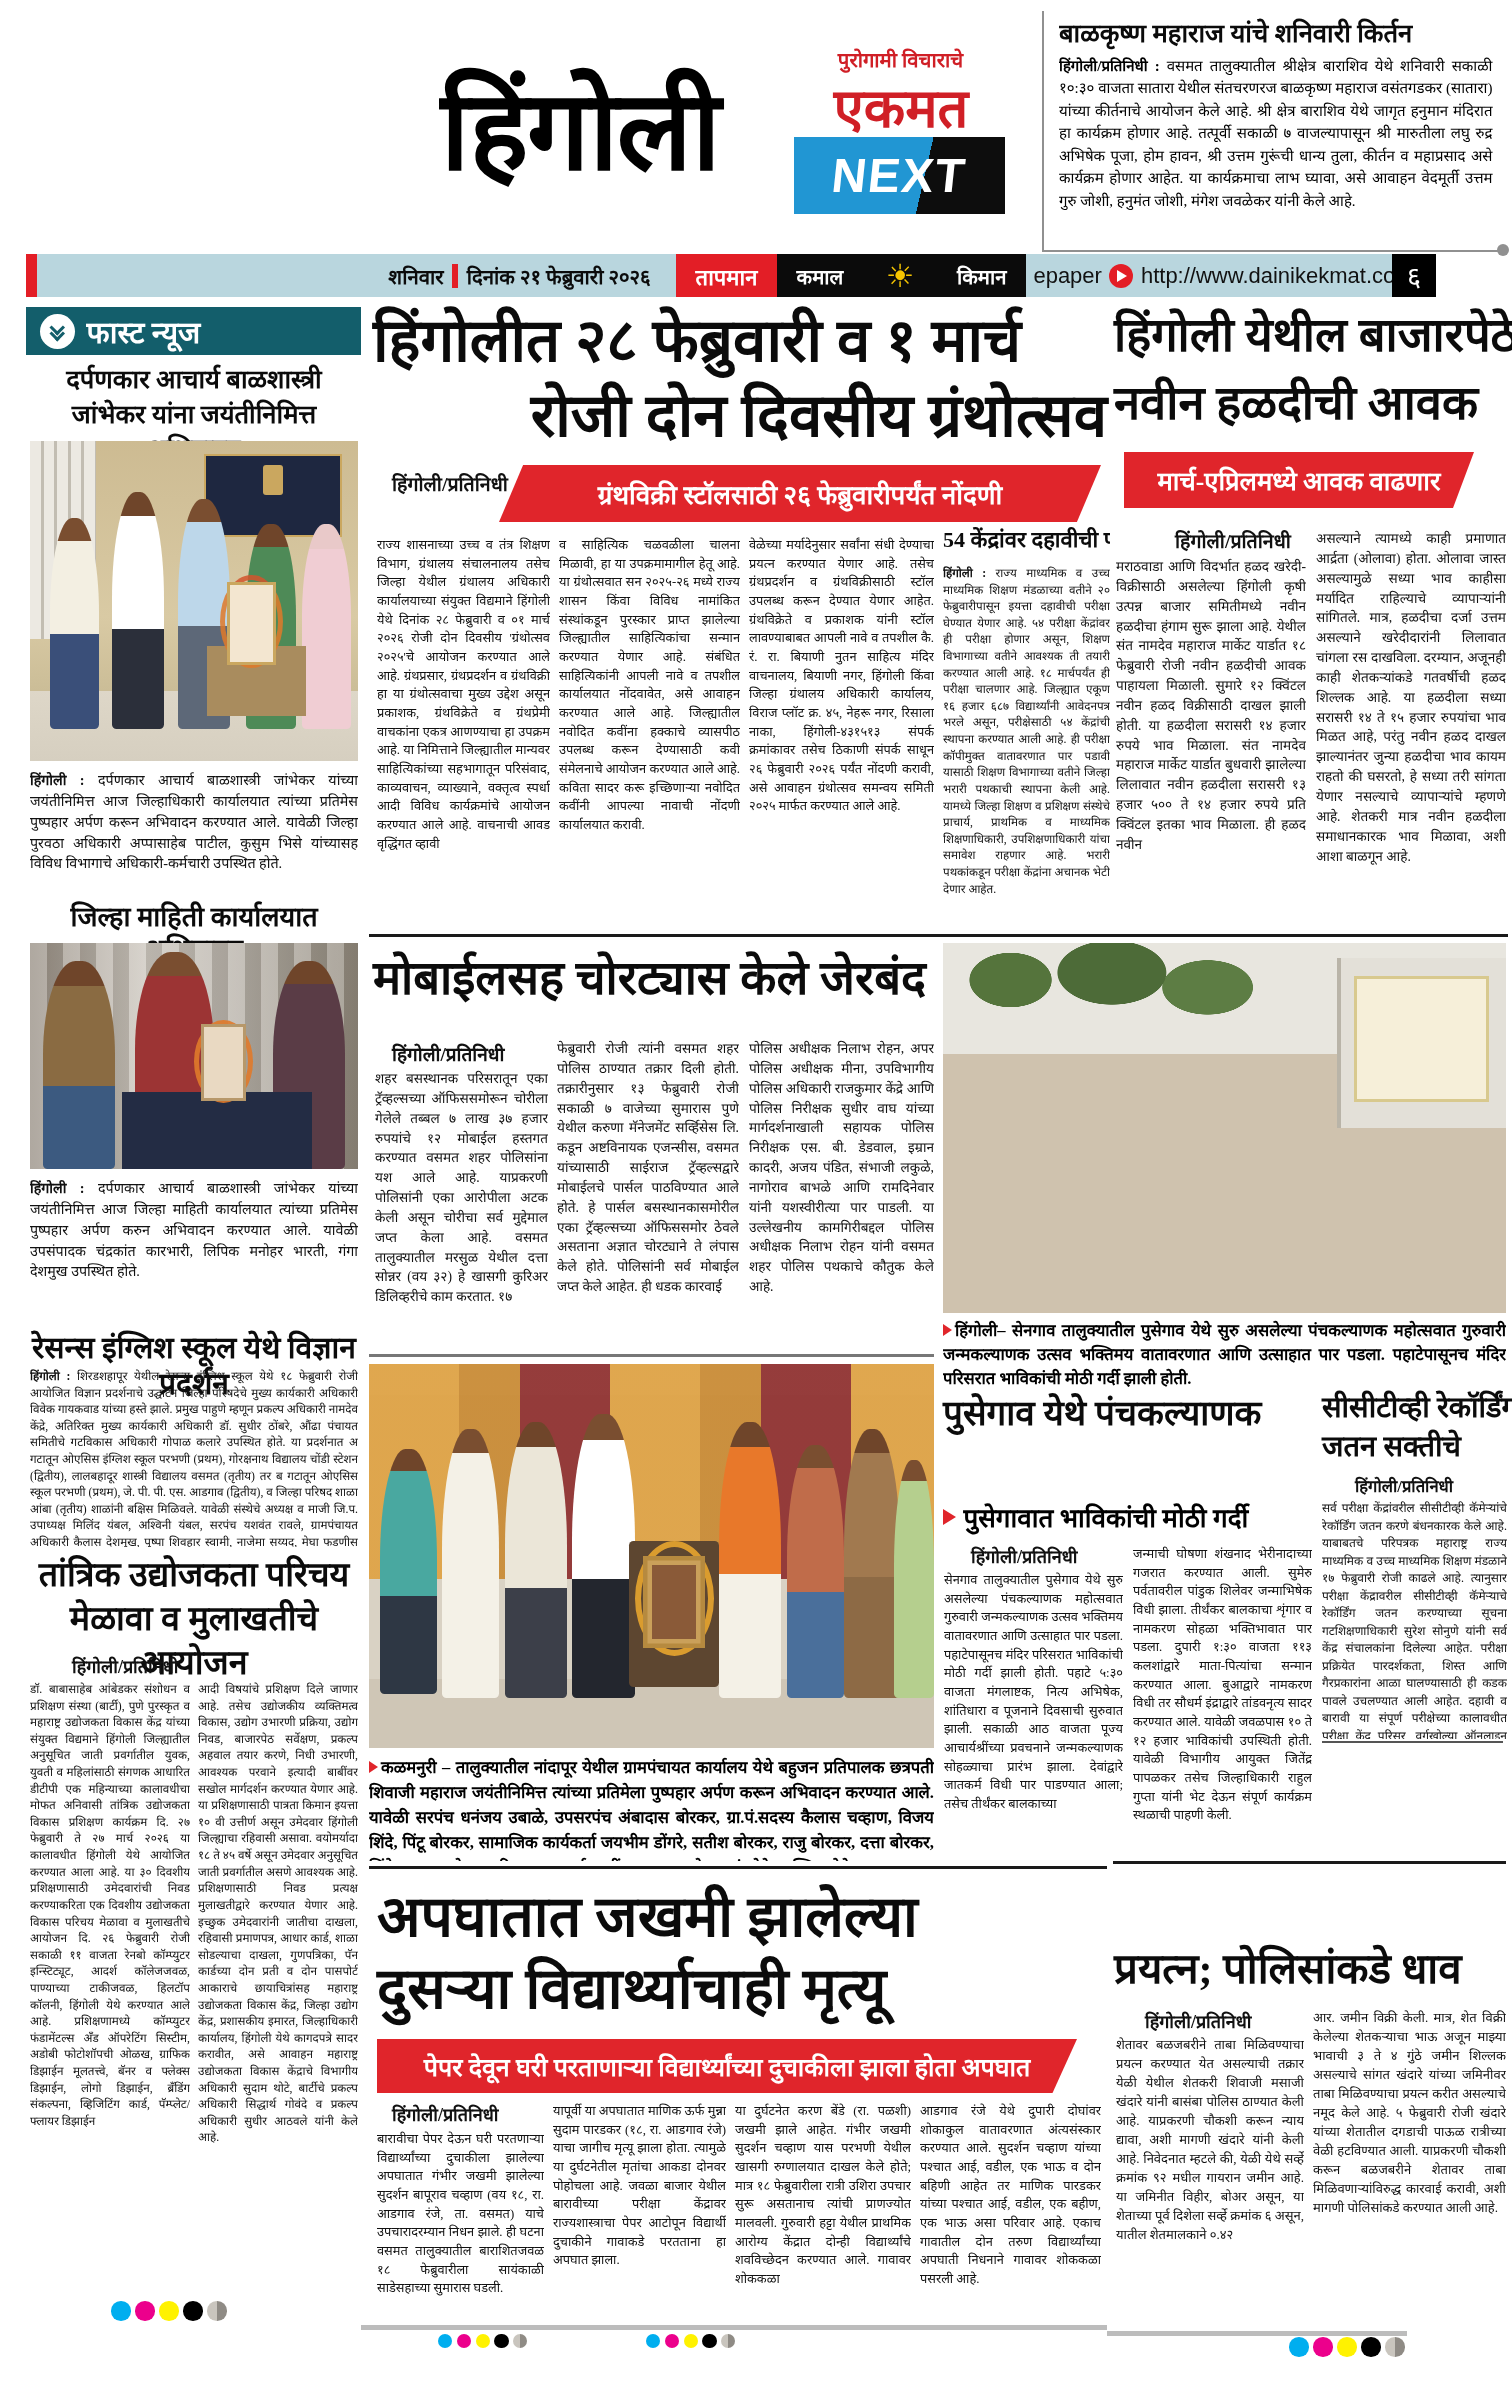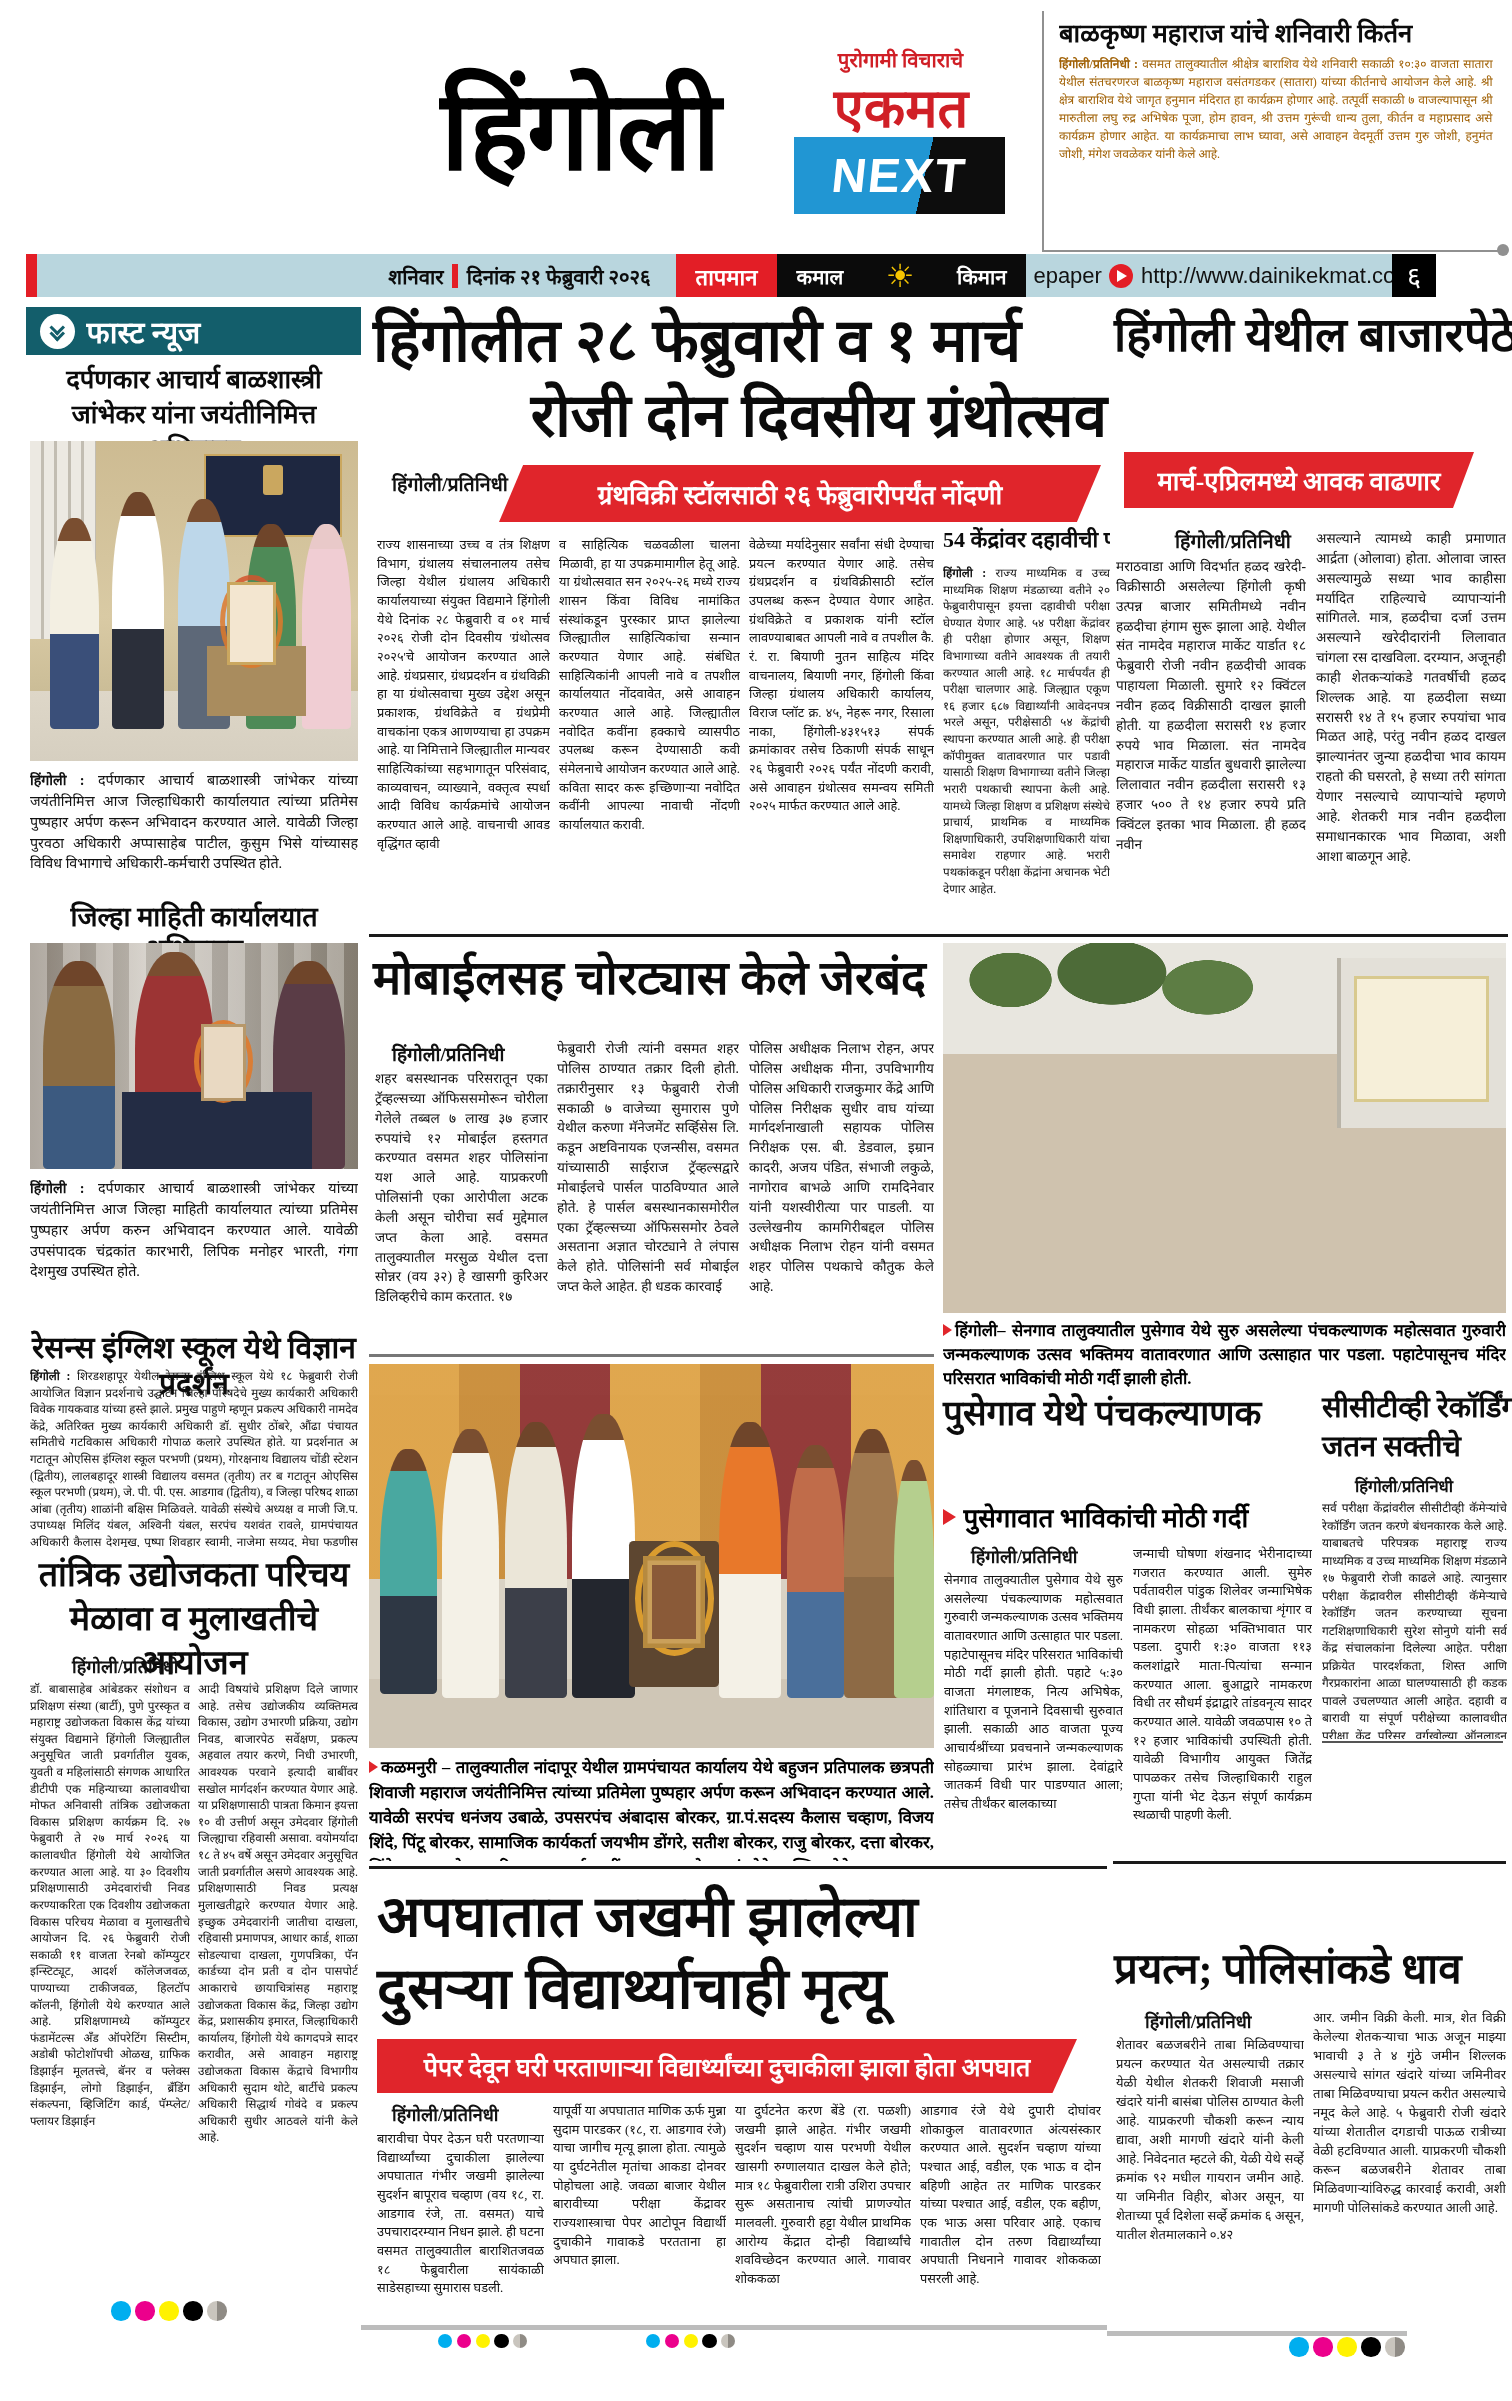--- a/index.html
+++ b/index.html
@@ -19,21 +19,21 @@
   #masthead-tagline { left:795px; top:45px; width:211px; font-size:20.3px; font-weight:bold; color:#d01f26; text-align:center; }
   #masthead-brand { left:792px; top:69px; width:218px; font-size:54px; font-weight:900; color:#d01f26; text-align:center; }
   #next-logo { left:794px; top:137px; width:211px; height:77px;
     background:linear-gradient(103deg,#2196d3 0 61%, #0d0d0d 61% 100%);
     display:flex; align-items:center; justify-content:center; }
   #next-logo span { color:#fff; font-family:"Liberation Sans",sans-serif; font-weight:900; font-size:48px; letter-spacing:1.5px; transform:skewX(-6deg); }
 
   #kirtan-box { left:1042px; top:10.5px; width:461px; height:241px; border-left:2.3px solid #909090; border-bottom:2.3px solid #909090; padding:4.5px 10.5px 4.5px 15px; }
   #kirtan-box::after { content:""; position:absolute; right:-6px; bottom:-6.8px; width:12px; height:12px; border-radius:50%; background:#909090; }
   #kirtan-headline { font-size:25.6px; font-weight:bold; color:#0b0b0b; white-space:nowrap; overflow:hidden; margin-bottom:4.5px; }
-  #kirtan-body { font-size:12px; line-height:1.5; text-align:justify; color:#a16207; height:188px; overflow:hidden; }
+  #kirtan-body { font-size:15px; line-height:1.5; text-align:justify; color:#000000; height:188px; overflow:hidden; }
 
   
   #datebar { left:26px; top:254px; width:1410px; height:43px; background:#b9d6de; }
   #datebar-accent { left:26px; top:254px; width:10.5px; height:43px; background:#e31e26; }
   #date-text { left:286px; top:254px; width:467px; height:43px; display:flex; align-items:center; justify-content:center; gap:9px; font-size:20.3px; font-weight:bold; color:#0b0b0b; }
   .red-div { display:inline-block; width:5.3px; height:24px; background:#e31e26; }
   #temp-label { left:676px; top:254px; width:101px; height:43px; background:#e31e26; color:#fff; font-size:22px; font-weight:bold; display:flex; align-items:center; justify-content:center; }
   #temp-black { left:777px; top:254px; width:249px; height:43px; background:#0b0b0b; color:#fff; font-size:20.3px; font-weight:bold; display:flex; align-items:center; justify-content:space-between; padding:0 19.6px; }
   #sun { color:#f5c400; font-size:32px; line-height:1; font-family:"DejaVu Sans",sans-serif; }
   #epaper-box { left:1069px; top:254px; width:309px; height:43px; display:flex; align-items:center; justify-content:center; gap:7.5px; font-family:"Liberation Sans",sans-serif; font-size:22px; color:#111; }
@@ -312,20 +312,21 @@
   <div class="abs bt" id="granth-col2">व साहित्यिक चळवळीला चालना मिळावी, हा या उपक्रमामागील हेतू आहे. या ग्रंथोत्सवात सन २०२५-२६ मध्ये राज्य शासन किंवा विविध नामांकित संस्थांकडून पुरस्कार प्राप्त झालेल्या जिल्ह्यातील साहित्यिकांचा सन्मान करण्यात येणार आहे. संबंधित साहित्यिकांनी आपली नावे व तपशील कार्यालयात नोंदवावेत, असे आवाहन करण्यात आले आहे. जिल्ह्यातील नवोदित कवींना हक्काचे व्यासपीठ उपलब्ध करून देण्यासाठी कवी संमेलनाचे आयोजन करण्यात आले आहे. कविता सादर करू इच्छिणाऱ्या नवोदित कवींनी आपल्या नावाची नोंदणी कार्यालयात करावी.</div>
   <div class="abs bt" id="granth-col3">वेळेच्या मर्यादेनुसार सर्वांना संधी देण्याचा प्रयत्न करण्यात येणार आहे. तसेच ग्रंथप्रदर्शन व ग्रंथविक्रीसाठी स्टॉल उपलब्ध करून देण्यात येणार आहेत. ग्रंथविक्रेते व प्रकाशक यांनी स्टॉल लावण्याबाबत आपली नावे व तपशील कै. रं. रा. बियाणी नुतन साहित्य मंदिर वाचनालय, बियाणी नगर, हिंगोली किंवा जिल्हा ग्रंथालय अधिकारी कार्यालय, विराज प्लॉट क्र. ४५, नेहरू नगर, रिसाला नाका, हिंगोली-४३१५१३ संपर्क क्रमांकावर तसेच ठिकाणी संपर्क साधून २६ फेब्रुवारी २०२६ पर्यंत नोंदणी करावी, असे आवाहन ग्रंथोत्सव समन्वय समिती २०२५ मार्फत करण्यात आले आहे.</div>
 
   <div class="abs hl" id="pariksha-headline">54 केंद्रांवर दहावीची परीक्षा</div>
   <div class="abs bt-sm" id="pariksha-body">
     <span class="lead">हिंगोली :</span>
     <span>राज्य माध्यमिक व उच्च माध्यमिक शिक्षण मंडळाच्या वतीने २० फेब्रुवारीपासून इयत्ता दहावीची परीक्षा घेण्यात येणार आहे. ५४ परीक्षा केंद्रांवर ही परीक्षा होणार असून, शिक्षण विभागाच्या वतीने आवश्यक ती तयारी करण्यात आली आहे. १८ मार्चपर्यंत ही परीक्षा चालणार आहे. जिल्ह्यात एकूण १६ हजार ६८७ विद्यार्थ्यांनी आवेदनपत्र भरले असून, परीक्षेसाठी ५४ केंद्रांची स्थापना करण्यात आली आहे. ही परीक्षा कॉपीमुक्त वातावरणात पार पडावी यासाठी शिक्षण विभागाच्या वतीने जिल्हा भरारी पथकाची स्थापना केली आहे. यामध्ये जिल्हा शिक्षण व प्रशिक्षण संस्थेचे प्राचार्य, प्राथमिक व माध्यमिक शिक्षणाधिकारी, उपशिक्षणाधिकारी यांचा समावेश राहणार आहे. भरारी पथकांकडून परीक्षा केंद्रांना अचानक भेटी देणार आहेत.</span>
   </div>
 
   <div class="abs hl" id="halad-hl1">हिंगोली येथील बाजारपेठेत</div>
+  <div class="abs hl" id="halad-hl2">नवीन हळदीची आवक</div>
   <div class="abs" id="banner-halad">
     <span>मार्च-एप्रिलमध्ये आवक वाढणार</span>
   </div>
   <div class="abs byline" id="halad-byline">हिंगोली/प्रतिनिधी</div>
   <div class="abs bt" id="halad-col1">मराठवाडा आणि विदर्भात हळद खरेदी-विक्रीसाठी असलेल्या हिंगोली कृषी उत्पन्न बाजार समितीमध्ये नवीन हळदीचा हंगाम सुरू झाला आहे. येथील संत नामदेव महाराज मार्केट यार्डात १८ फेब्रुवारी रोजी नवीन हळदीची आवक पाहायला मिळाली. सुमारे १२ क्विंटल नवीन हळद विक्रीसाठी दाखल झाली होती. या हळदीला सरासरी १४ हजार रुपये भाव मिळाला. संत नामदेव महाराज मार्केट यार्डात बुधवारी झालेल्या लिलावात नवीन हळदीला सरासरी १३ हजार ५०० ते १४ हजार रुपये प्रति क्विंटल इतका भाव मिळाला. ही हळद नवीन</div>
   <div class="abs bt" id="halad-col2">असल्याने त्यामध्ये काही प्रमाणात आर्द्रता (ओलावा) होता. ओलावा जास्त असल्यामुळे सध्या भाव काहीसा मर्यादित राहिल्याचे व्यापाऱ्यांनी सांगितले. मात्र, हळदीचा दर्जा उत्तम असल्याने खरेदीदारांनी लिलावात चांगला रस दाखविला. दरम्यान, अजूनही काही शेतकऱ्यांकडे गतवर्षीची हळद शिल्लक आहे. या हळदीला सध्या सरासरी १४ ते १५ हजार रुपयांचा भाव मिळत आहे, परंतु नवीन हळद दाखल झाल्यानंतर जुन्या हळदीचा भाव कायम राहतो की घसरतो, हे सध्या तरी सांगता येणार नसल्याचे व्यापाऱ्यांचे म्हणणे आहे. शेतकरी मात्र नवीन हळदीला समाधानकारक भाव मिळावा, अशी आशा बाळगून आहे.</div>
 
   <div class="abs rule" id="rule-1"></div>
 
   <div class="abs hl" id="mobile-headline">मोबाईलसह चोरट्यास केले जेरबंद</div>

